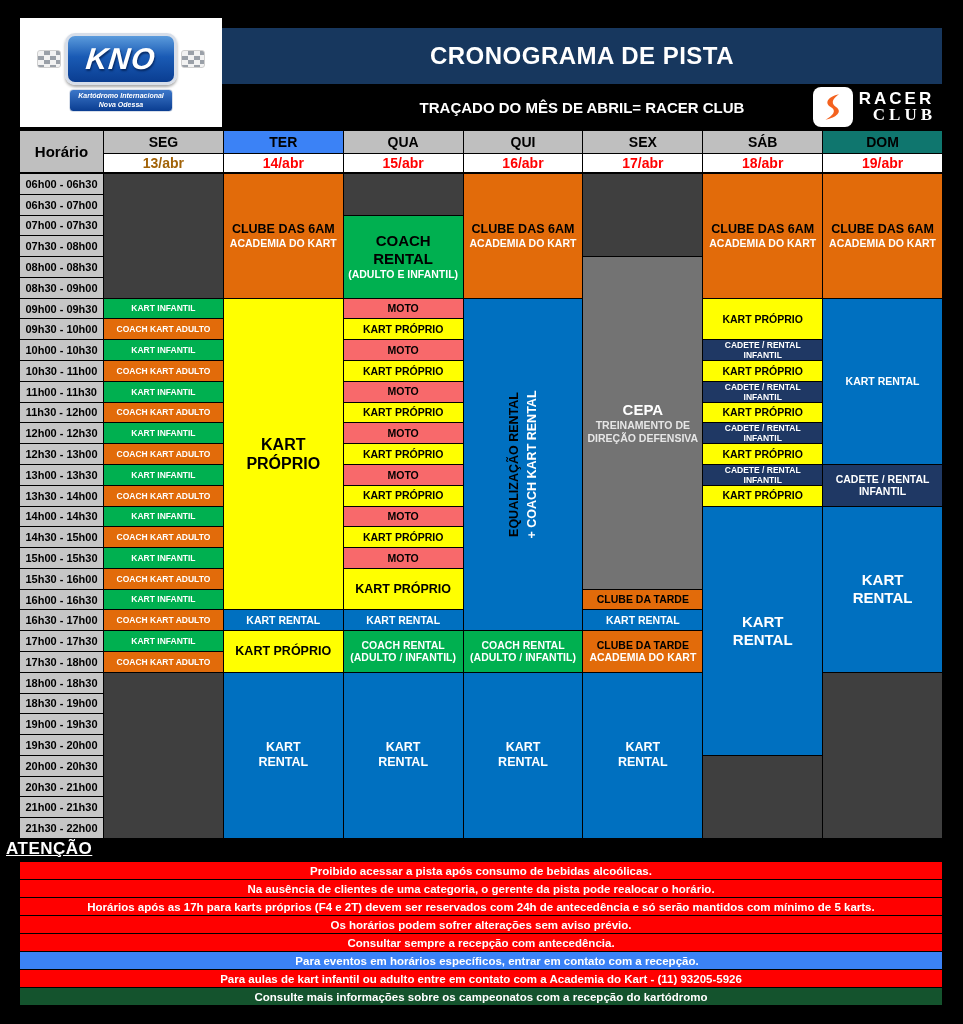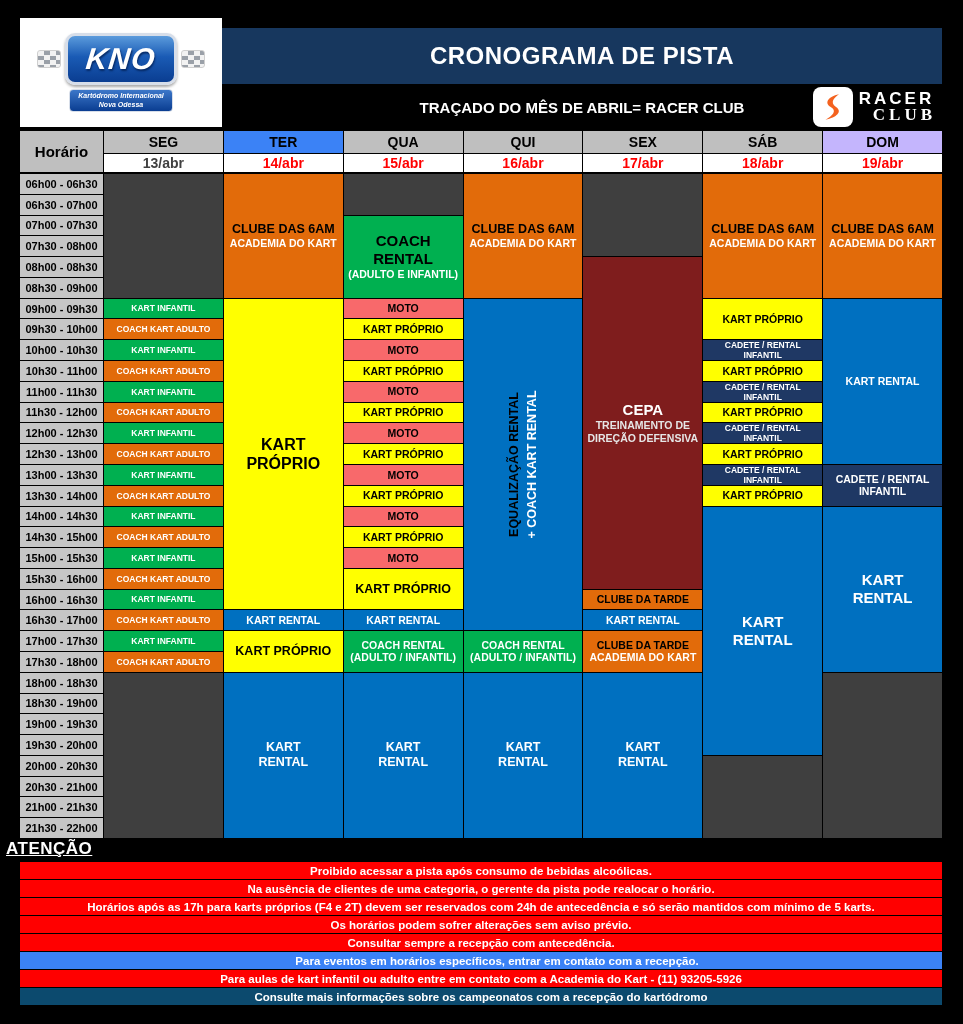--- a/index.html
+++ b/index.html
@@ -102,32 +102,32 @@
       <div class="racer-text">
         <div>RACER</div>
         <div class="l2">CLUB</div>
       </div>
     </div>
   </div>
 
   <div class="dayhdr">
     <div class="hor-cell" style="background: rgb(191, 191, 191);">Horário</div>
   <div class="dname" style="grid-area: 1 / 2; background: rgb(191, 191, 191);">SEG</div>
-      <div class="ddate" style="grid-area: 2 / 2; color: #404040;">13/abr</div>
+      <div class="ddate" style="grid-area: 2 / 2; color: #a16207;">13/abr</div>
       <div class="dname" style="grid-area: 1 / 3; background: #3b82f6;">TER</div>
       <div class="ddate" style="grid-area: 2 / 3; color: rgb(255, 0, 0);">14/abr</div>
       <div class="dname" style="grid-area: 1 / 4; background: rgb(191, 191, 191);">QUA</div>
       <div class="ddate" style="grid-area: 2 / 4; color: rgb(255, 0, 0);">15/abr</div>
       <div class="dname" style="grid-area: 1 / 5; background: rgb(191, 191, 191);">QUI</div>
       <div class="ddate" style="grid-area: 2 / 5; color: rgb(255, 0, 0);">16/abr</div>
       <div class="dname" style="grid-area: 1 / 6; background: rgb(191, 191, 191);">SEX</div>
       <div class="ddate" style="grid-area: 2 / 6; color: rgb(255, 0, 0);">17/abr</div>
       <div class="dname" style="grid-area: 1 / 7; background: rgb(191, 191, 191);">SÁB</div>
       <div class="ddate" style="grid-area: 2 / 7; color: rgb(255, 0, 0);">18/abr</div>
-      <div class="dname" style="grid-area: 1 / 8; background: #c4b5fd;">DOM</div>
+      <div class="dname" style="grid-area: 1 / 8; background: #0f766e;">DOM</div>
       <div class="ddate" style="grid-area: 2 / 8; color: rgb(255, 0, 0);">19/abr</div>
     </div>
 
   <div class="grid">
       <div class="time-cell" style="grid-row: 1; background: rgb(198, 198, 198);">06h00 - 06h30</div>
       <div class="time-cell" style="grid-row: 2; background: rgb(198, 198, 198);">06h30 - 07h00</div>
       <div class="time-cell" style="grid-row: 3; background: rgb(198, 198, 198);">07h00 - 07h30</div>
       <div class="time-cell" style="grid-row: 4; background: rgb(198, 198, 198);">07h30 - 08h00</div>
       <div class="time-cell" style="grid-row: 5; background: rgb(198, 198, 198);">08h00 - 08h30</div>
       <div class="time-cell" style="grid-row: 6; background: rgb(198, 198, 198);">08h30 - 09h00</div>
@@ -302,21 +302,21 @@
       </div>
       <div class="ev" style="grid-area: 23 / 5 / span 2; background: rgb(0, 176, 80);">
         <span class="k-l2">COACH RENTAL</span>
         <span class="k-l2">(ADULTO / INFANTIL)</span>
       </div>
       <div class="ev" style="grid-area: 25 / 5 / span 8; background: rgb(0, 112, 192);">
         <span class="k-l3">KART</span>
         <span class="k-l3">RENTAL</span>
       </div>
       <div class="ev" style="grid-area: 1 / 6 / span 4; background: rgb(63, 63, 63);"></div>
-      <div class="ev" style="grid-area: 5 / 6 / span 16; background: #7f1d1d;">
+      <div class="ev" style="grid-area: 5 / 6 / span 16; background: #737373;">
         <span class="k-l4">CEPA</span>
         <span class="k-g2">TREINAMENTO DE</span>
         <span class="k-g2">DIREÇÃO DEFENSIVA</span>
       </div>
       <div class="ev" style="grid-area: 21 / 6 / span 1; background: rgb(226, 107, 10);">
         <span class="k-d2">CLUBE DA TARDE</span>
       </div>
       <div class="ev" style="grid-area: 22 / 6 / span 1; background: rgb(0, 112, 192);">
         <span class="k-l2">KART RENTAL</span>
       </div>
@@ -384,16 +384,16 @@
 
   <div class="att-title">ATENÇÃO</div>
   <div class="notes">
       <div class="note" style="background: rgb(255, 0, 0);">Proibido acessar a pista após consumo de bebidas alcoólicas.</div>
       <div class="note" style="background: rgb(255, 0, 0);">Na ausência de clientes de uma categoria, o gerente da pista pode realocar o horário.</div>
       <div class="note" style="background: rgb(255, 0, 0);">Horários após as 17h para karts próprios (F4 e 2T) devem ser reservados com 24h de antecedência e só serão mantidos com mínimo de 5 karts.</div>
       <div class="note" style="background: rgb(255, 0, 0);">Os horários podem sofrer alterações sem aviso prévio.</div>
       <div class="note" style="background: rgb(255, 0, 0);">Consultar sempre a recepção com antecedência.</div>
       <div class="note" style="background: #3b82f6; padding-left: 32px;">Para eventos em horários específicos, entrar em contato com a recepção.</div>
       <div class="note" style="background: rgb(255, 0, 0);">Para aulas de kart infantil ou adulto entre em contato com a Academia do Kart - (11) 93205-5926</div>
-      <div class="note" style="background: #0c4a6e;">Consulte mais informações sobre os campeonatos com a recepção do kartódromo</div>
+      <div class="note" style="background: #14532d;">Consulte mais informações sobre os campeonatos com a recepção do kartódromo</div>
     </div>
 
 </div>
 
 </body></html>

